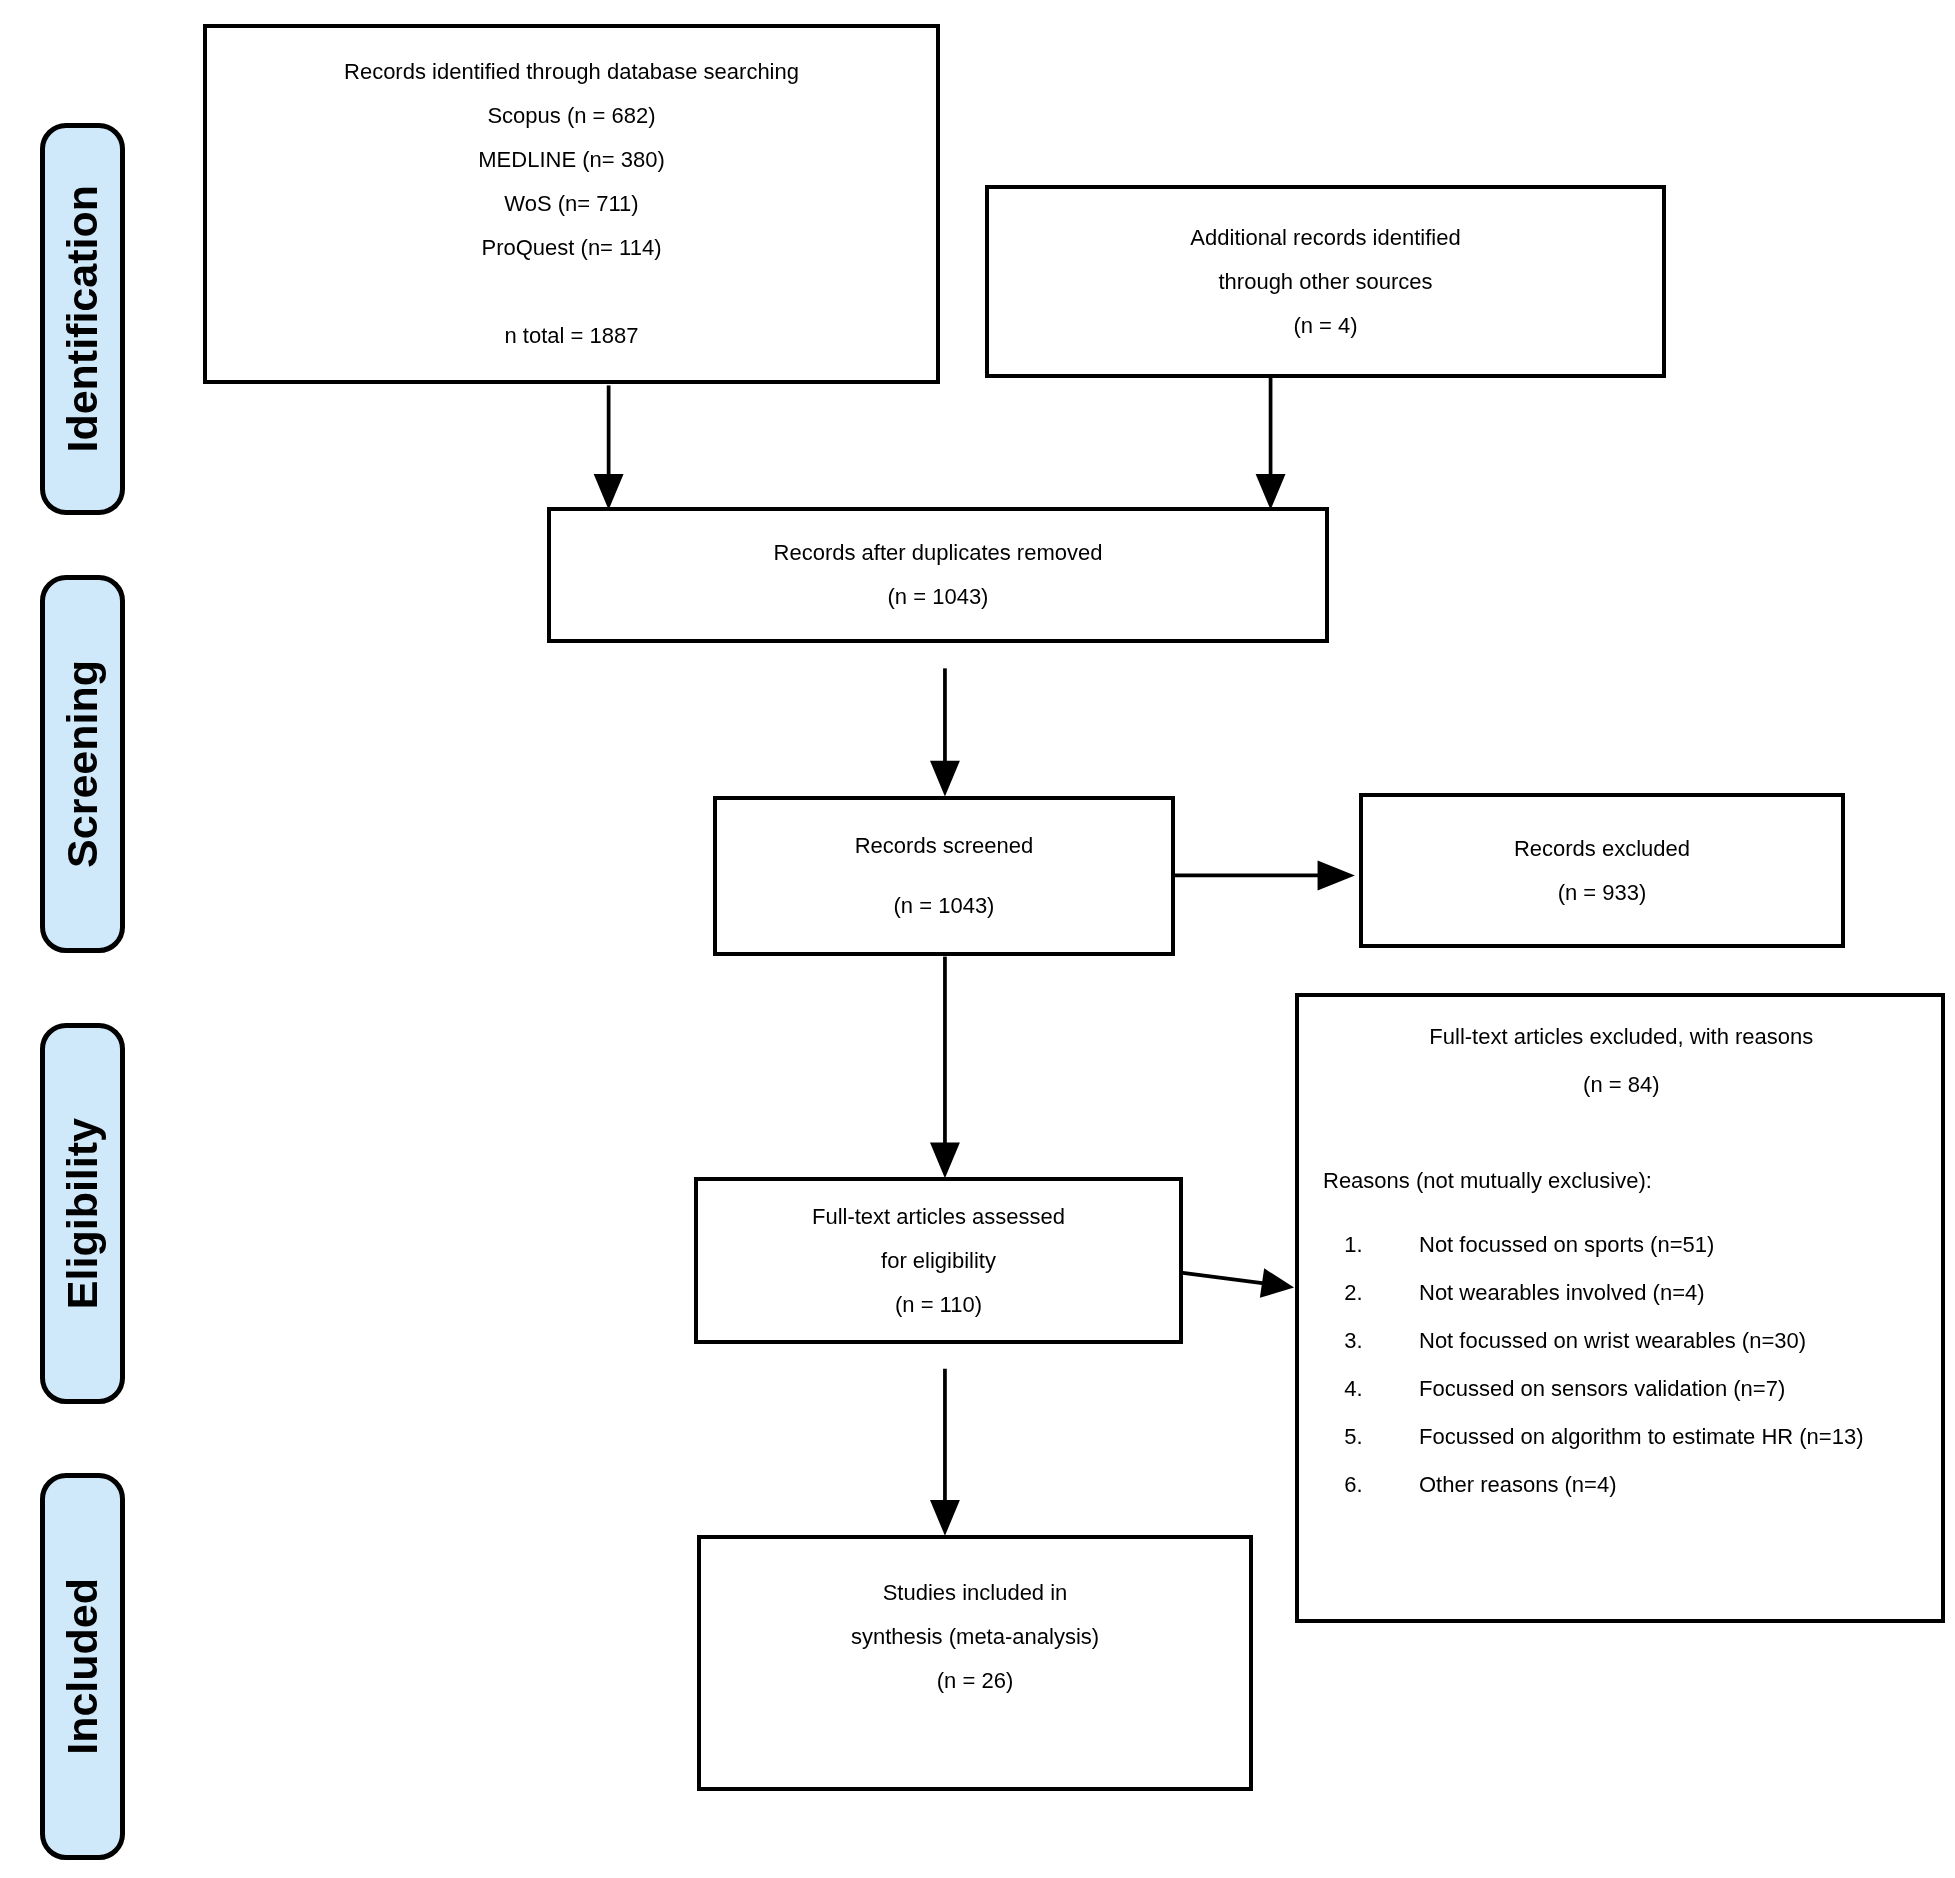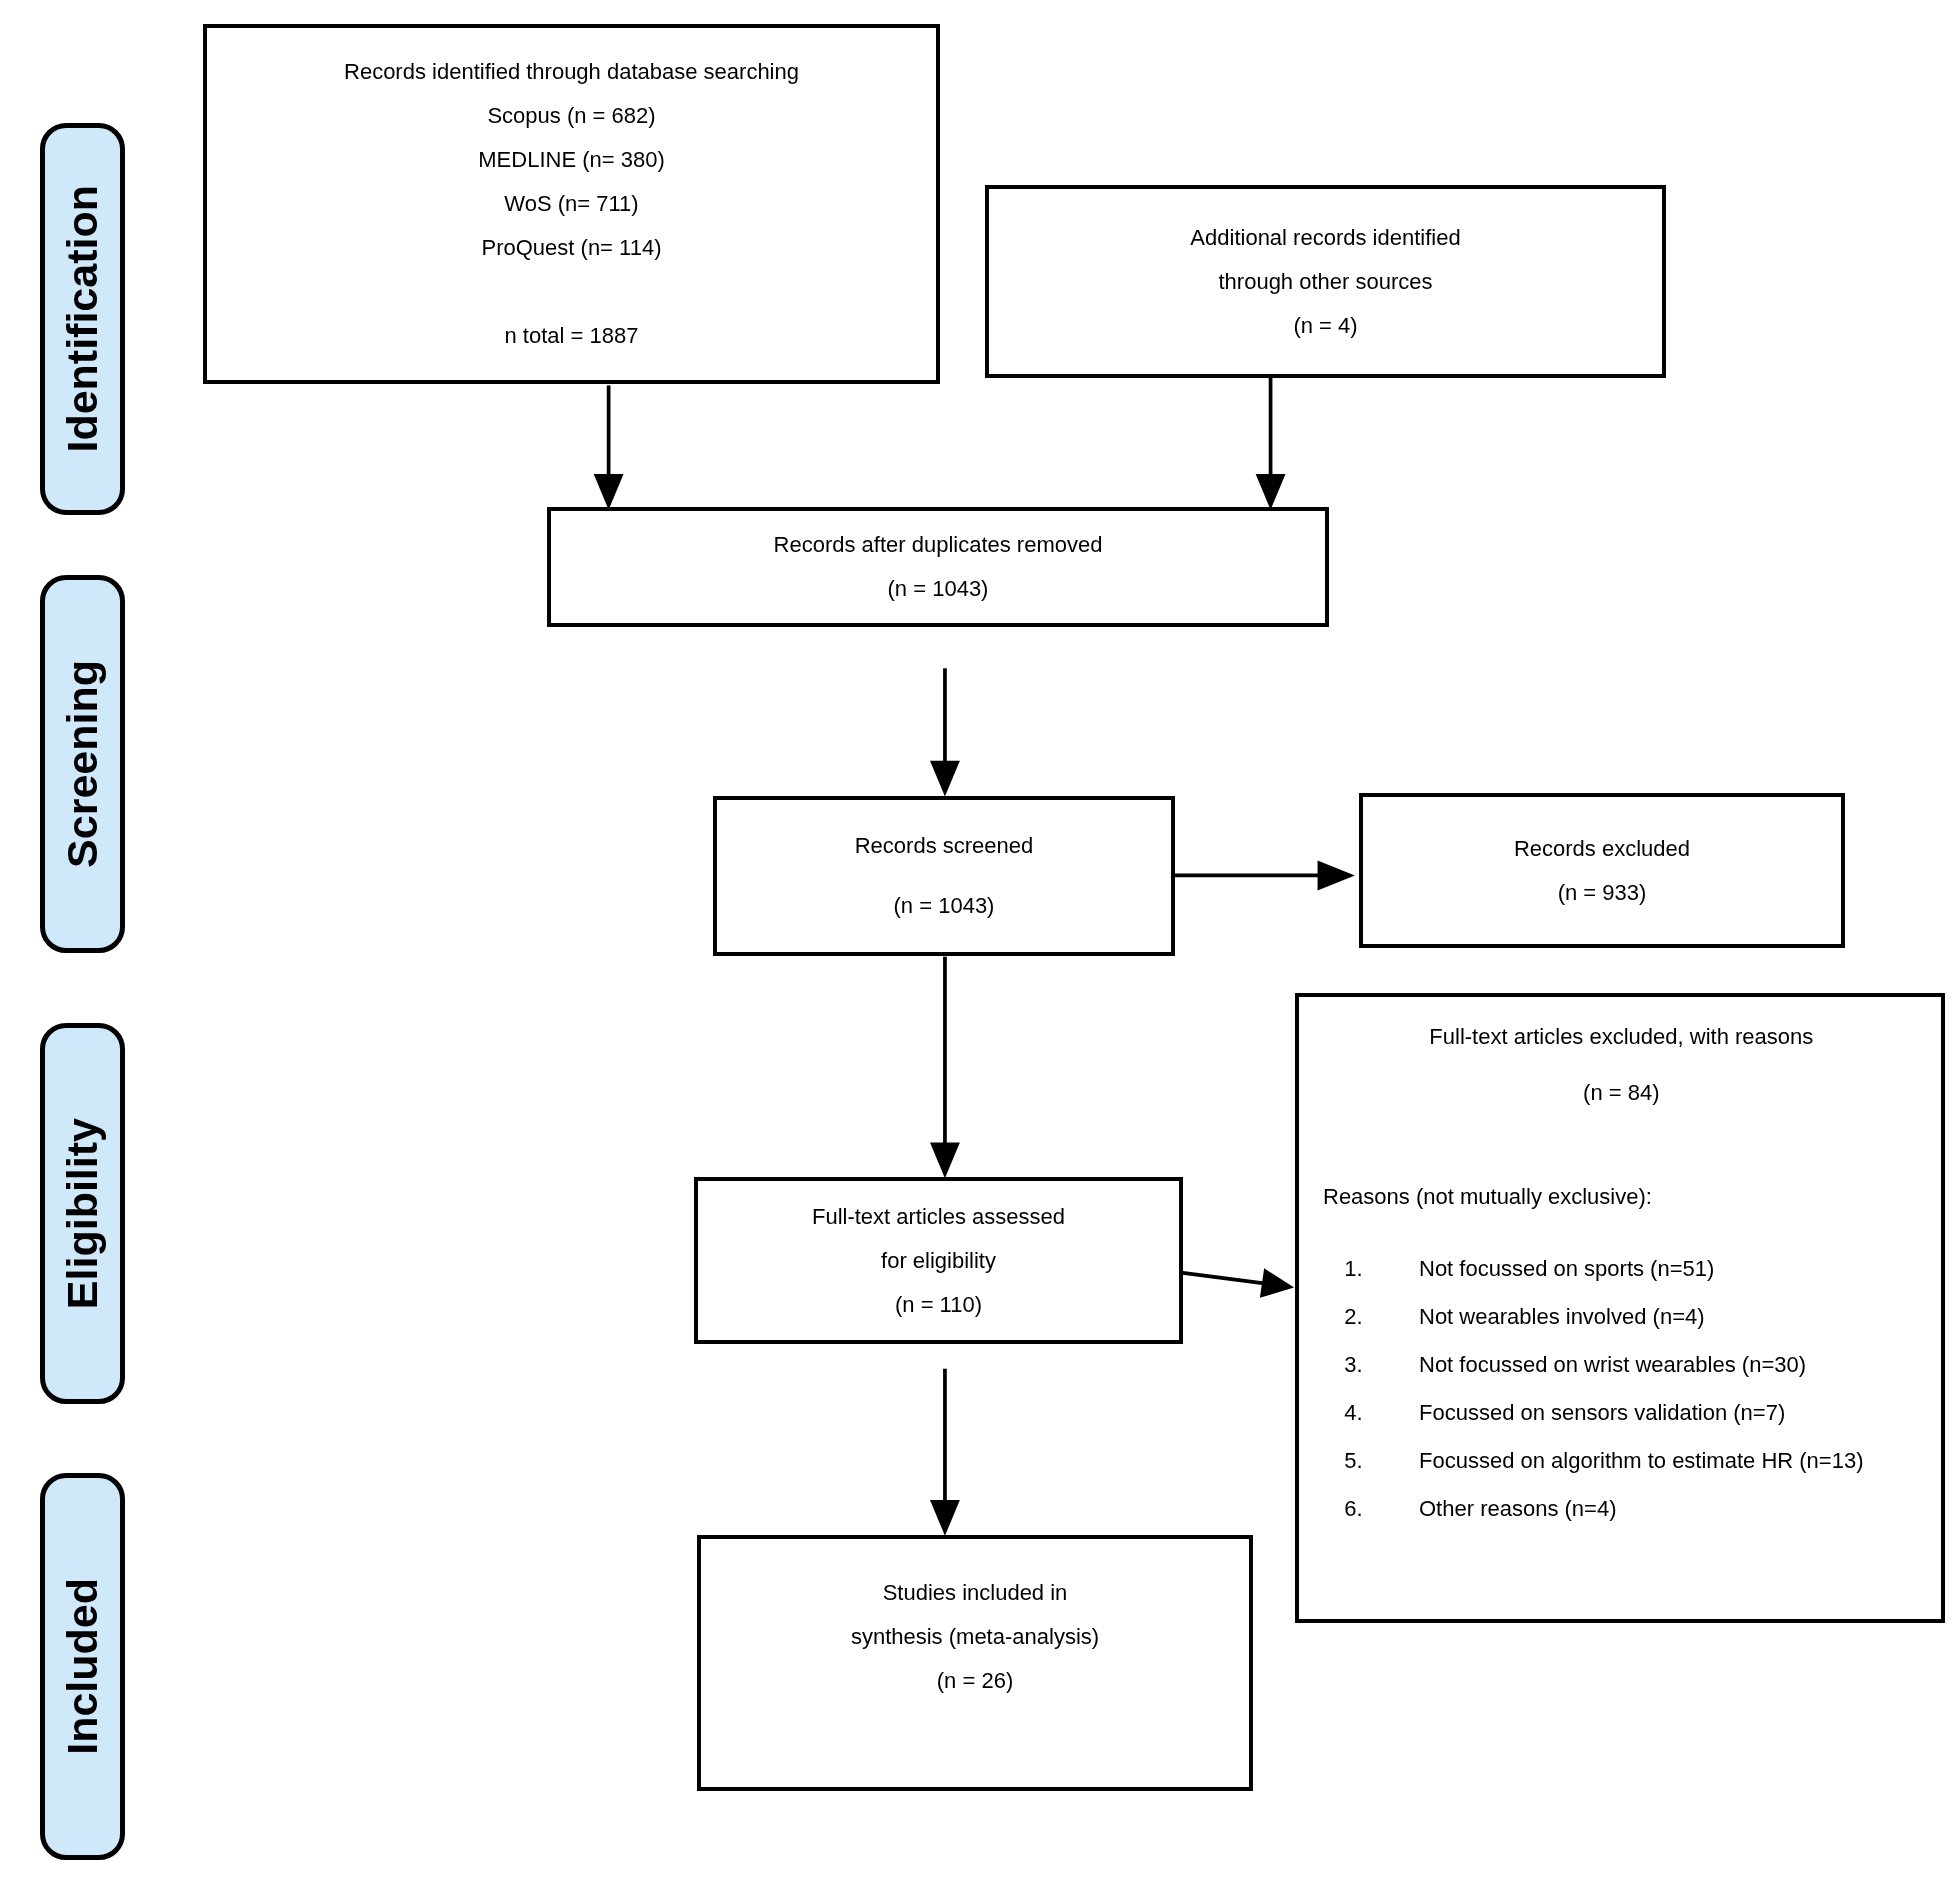--- a/index.html
+++ b/index.html
@@ -51,35 +51,34 @@
     line-height: 44px;
     text-align: center;
     display: flex;
     flex-direction: column;
     justify-content: center;
   }
   .bline { min-height: 44px; }
 
   #box-records-identified { left: 203px;  top: 24px;   width: 737px; height: 360px; }
   #box-additional-records { left: 985px; top: 185px;  width: 681px; height: 193px; }
-  #box-duplicates-removed { left: 547px; top: 507px;  width: 782px; height: 120px; }
+  #box-duplicates-removed { left: 547px; top: 507px;  width: 782px; height: 136px; }
   #box-records-screened   { left: 713px; top: 796px; width: 462px;  height: 160px; gap: 16px; }
   #box-records-excluded   { left: 1359px; top: 793px; width: 486px;  height: 155px; }
   #box-fulltext-assessed  { left: 694px; top: 1177px; width: 489px;  height: 167px; }
   #box-studies-included   { left: 697px; top: 1535px; width: 556px;  height: 256px;
                             justify-content: flex-start; padding-top: 32px; }
 
   
   #box-fulltext-excluded {
     left: 1295px; top: 993px; width: 650px; height: 630px;
     justify-content: flex-start;
     line-height: 48px;
     padding: 16px 21.4px 0 24px;
     text-align: left;
-    gap: 8px;
   }
   #box-fulltext-excluded .centered { text-align: center; min-height: 48px; }
   #box-fulltext-excluded .reasons-header { margin-top: 48px; min-height: 48px; }
   #box-fulltext-excluded ol {
     list-style: none;
     counter-reset: item;
     margin: 16px;
     padding: 0;
   }
   #box-fulltext-excluded li {

